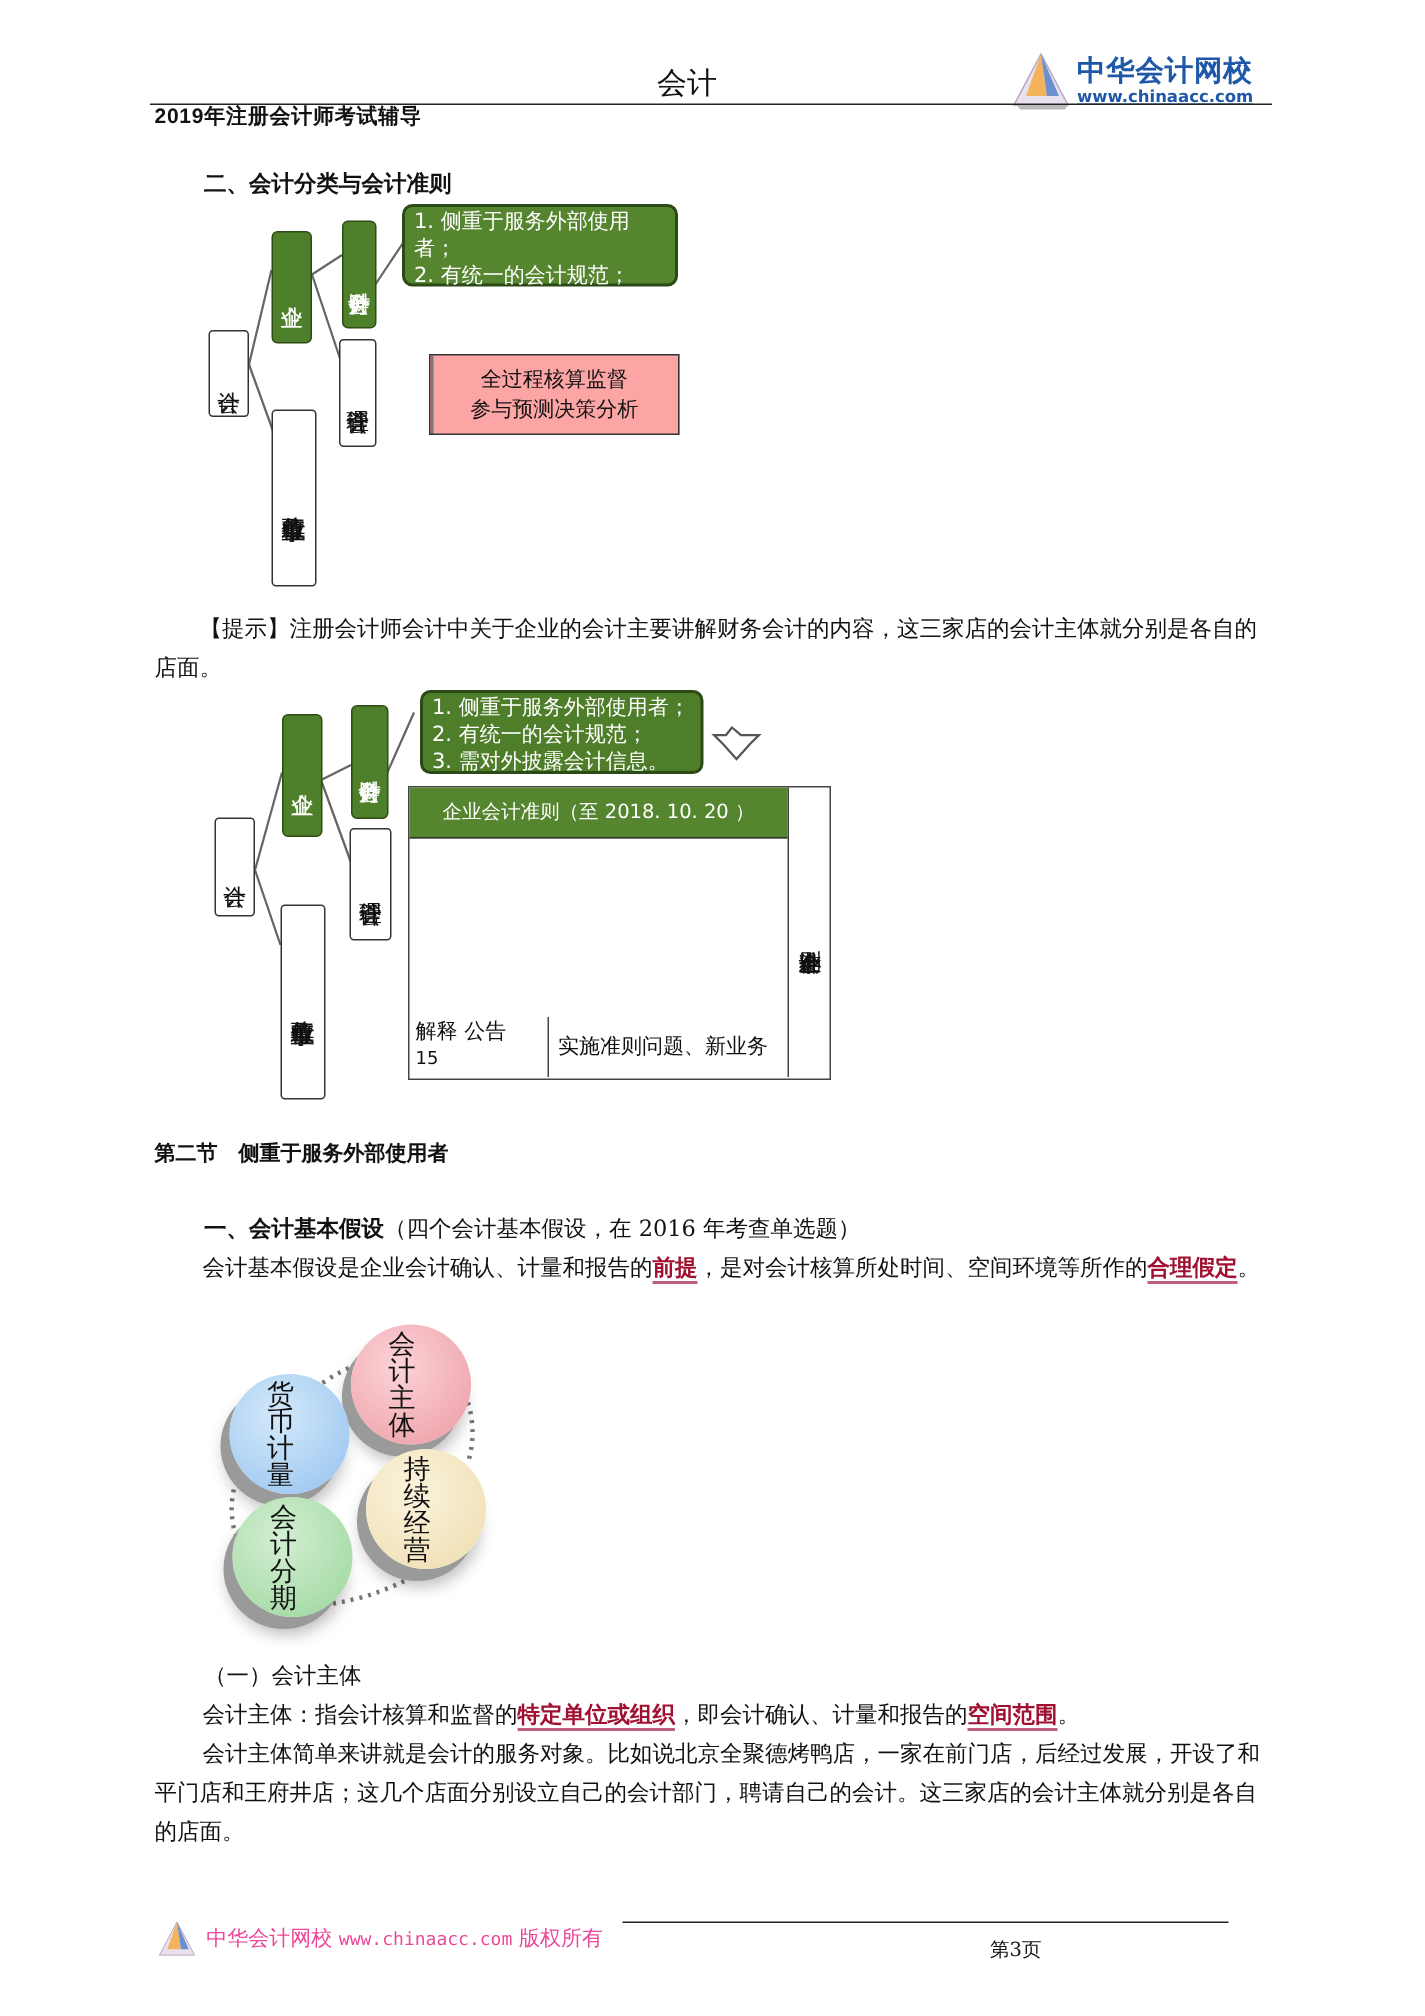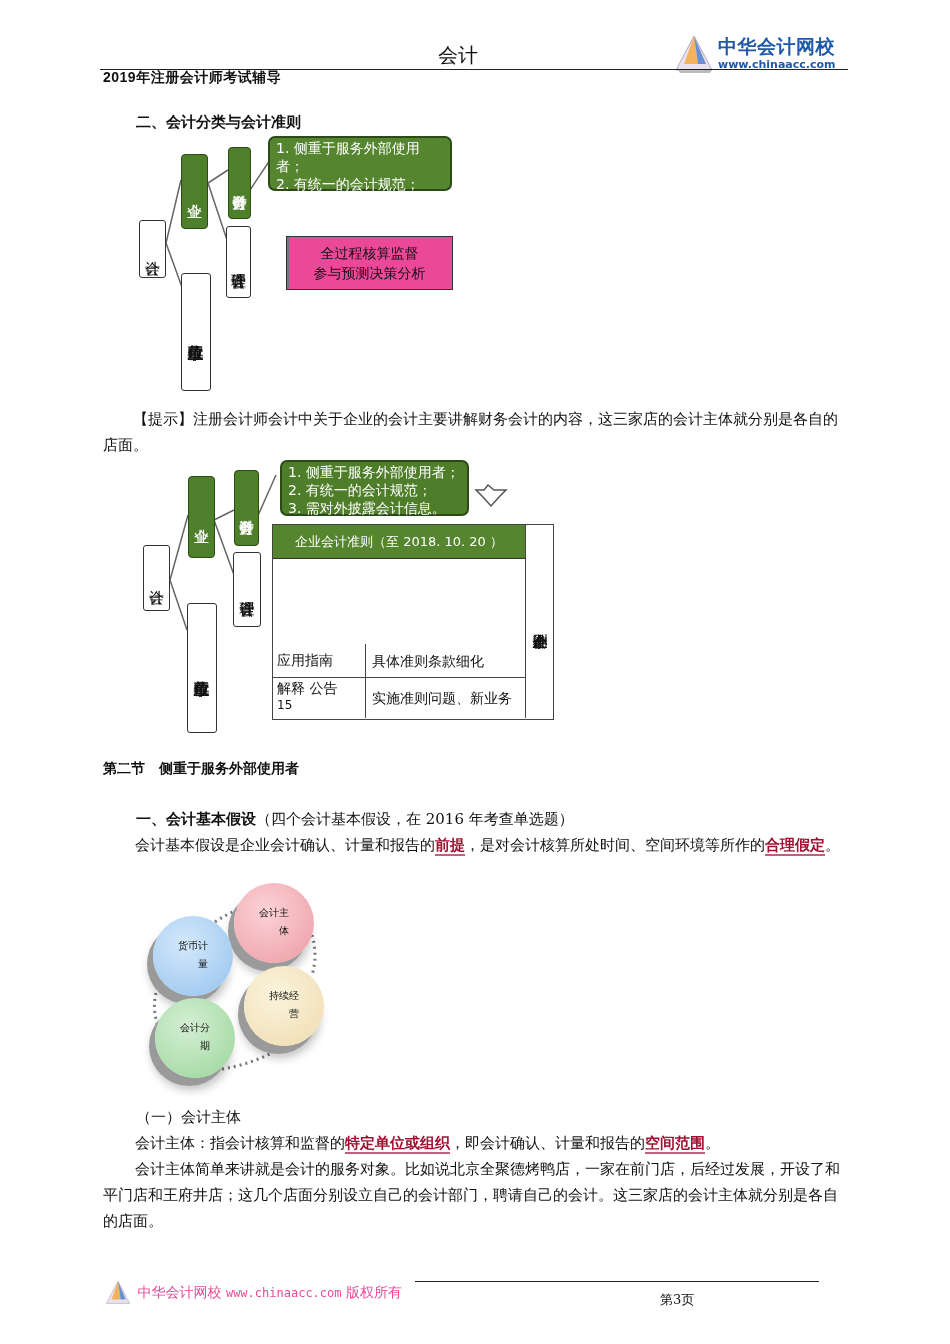--- a/index.html
+++ b/index.html
@@ -17,34 +17,34 @@
 
   
   .h2 { font-family: "DejaVu Sans", sans-serif; font-size: 15px; font-weight: bold; }
   .para { font-size: 15px; line-height: 26px; }
   .hl { color: #a01030; font-weight: bold; font-family: "DejaVu Sans", sans-serif; border-bottom: 2px solid #c06080; }
 
   
   .vbox { position: absolute; border: 1.5px solid #333; border-radius: 3px; background: #fff; font-family: "DejaVu Sans", sans-serif; font-size: 15px; text-align: center; writing-mode: vertical-rl; text-orientation: upright; display: flex; align-items: center; justify-content: center; line-height: 1.2; }
   .vbox.green { background: #4e7f2a; color: #fff; border-color: #2d4d14; border-radius: 4px; }
   .gbox { position: absolute; background: #55852e; border: 2px solid #2b4a16; border-radius: 7px; color: #ffffff; font-family: "DejaVu Sans", sans-serif; font-size: 14px; line-height: 18px; padding: 1px 6px; }
-  .scroll { position: absolute; border: 1.5px solid #333; background: #ec4899; font-family: "DejaVu Sans", sans-serif; font-size: 14px; text-align: center; line-height: 20px; padding-top: 6px; box-shadow: inset 6px 0 0 -4px #777; }
+  .scroll { position: absolute; border: 1.5px solid #333; background: #fca5a5; font-family: "DejaVu Sans", sans-serif; font-size: 14px; text-align: center; line-height: 20px; padding-top: 6px; box-shadow: inset 6px 0 0 -4px #777; }
   svg.lines { position: absolute; left: 0; top: 0; overflow: visible; }
 
   
   .stdtbl { position: absolute; left: 272px; top: 524px; width: 282px; height: 196px; border: 1.5px solid #444; font-family: "DejaVu Sans", sans-serif; }
   .stdtbl .head { position: absolute; left: 0; top: 0; width: 252px; height: 34px; background: #55852e; color: #fff; font-size: 13px; line-height: 34px; text-align: center; border-bottom: 1.5px solid #333; }
   .stdtbl .side { position: absolute; left: 252px; top: 0; width: 28px; height: 193px; border-left: 1.5px solid #444; writing-mode: vertical-rl; text-orientation: upright; font-size: 15px; display: flex; align-items: center; justify-content: center; }
   .stdtbl .row { position: absolute; left: 0; width: 252px; border-bottom: 1.5px solid #444; font-size: 14px; }
   .stdtbl .c1 { position: absolute; left: 4px; top: 2px; width: 86px; line-height: 17px; }
   .stdtbl .c2 { position: absolute; left: 92px; top: 0; bottom: 0; border-left: 1.5px solid #444; padding-left: 6px; display: flex; align-items: center; width: 160px; line-height: 18px; }
   .stdtbl .num { font-size: 12px; display: block; }
 
   
-  .disc { position: absolute; width: 80px; height: 80px; border-radius: 50%; font-family: Liberation Mono, monospace; font-size: 10px; line-height: 18px; text-align: right; display: flex; align-items: center; justify-content: center; color: #111; box-shadow: -6px 8px 0 #9a9a9a, -4px 12px 10px rgba(0,0,0,0.25); }
+  .disc { position: absolute; width: 80px; height: 80px; border-radius: 50%; font-family: Liberation Sans, sans-serif; font-size: 18px; line-height: 18px; text-align: left; display: flex; align-items: center; justify-content: center; color: #111; box-shadow: -6px 8px 0 #9a9a9a, -4px 12px 10px rgba(0,0,0,0.25); }
 
   
   .ftr-line { left: 415px; top: 1281px; width: 404px; border-top: 1.5px solid #222; }
   .ftr-logo { left: 103px; top: 1280px; font-family: "DejaVu Sans", sans-serif; font-size: 14px; color: #ec4899; }
   .ftr-url { font-family: "DejaVu Sans Mono", monospace; font-size: 12px; }
   .ftr-page { left: 660px; top: 1291px; font-size: 13px; }
 </style>
 </head>
 <body>
 
@@ -101,24 +101,20 @@
     <div>3. 需对外披露会计信息。</div>
   </div>
   <svg class="lines" style="left:474px;top:484px" width="36" height="24">
     <polygon points="2,6 10,6 14,1 20,6 32,6 26,12 26,12 17,22 8,12" fill="#fff" stroke="#555" stroke-width="1.5"></polygon>
   </svg>
 
   <div class="stdtbl">
     <div class="head">企业会计准则（至 2018. 10. 20 ）</div>
     <div class="side">小企业会计准则</div>
 
-    <div class="row" style="top:119px;height:34px">
-      <div class="c1" style="top:8px"><span>应用指南</span></div>
-      <div class="c2">具体准则条款细化</div>
-    </div>
     <div class="row" style="top:153px;height:40px;border-bottom:none">
       <div class="c1"><span>解释 公告</span><span class="num">15</span></div>
       <div class="c2" style="width:150px">实施准则问题、新业务</div>
     </div>
   </div>
 </div>
 
 <div class="abs h2" style="left:103px;top:760px;font-size:14px">第二节　侧重于服务外部使用者</div>
 
 <div class="abs para" style="left:136px;top:806px">

